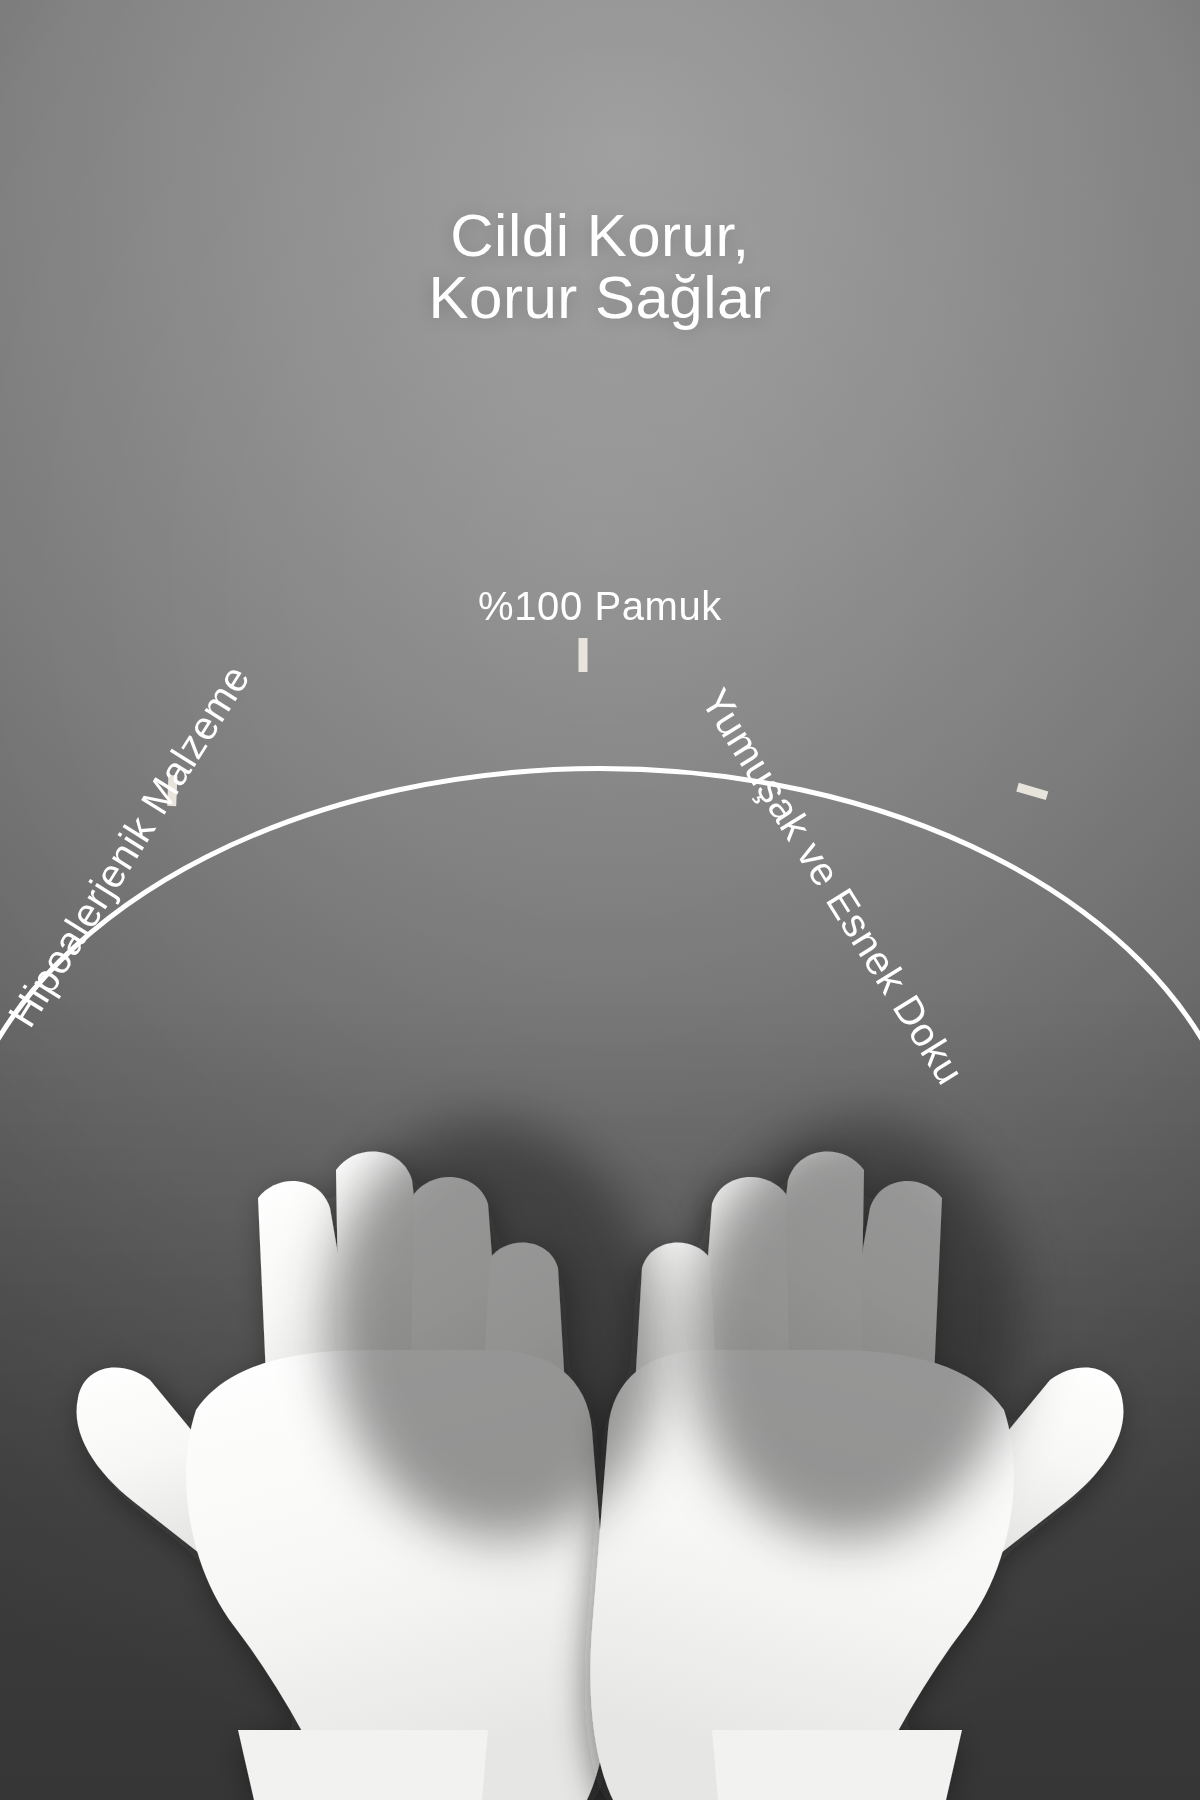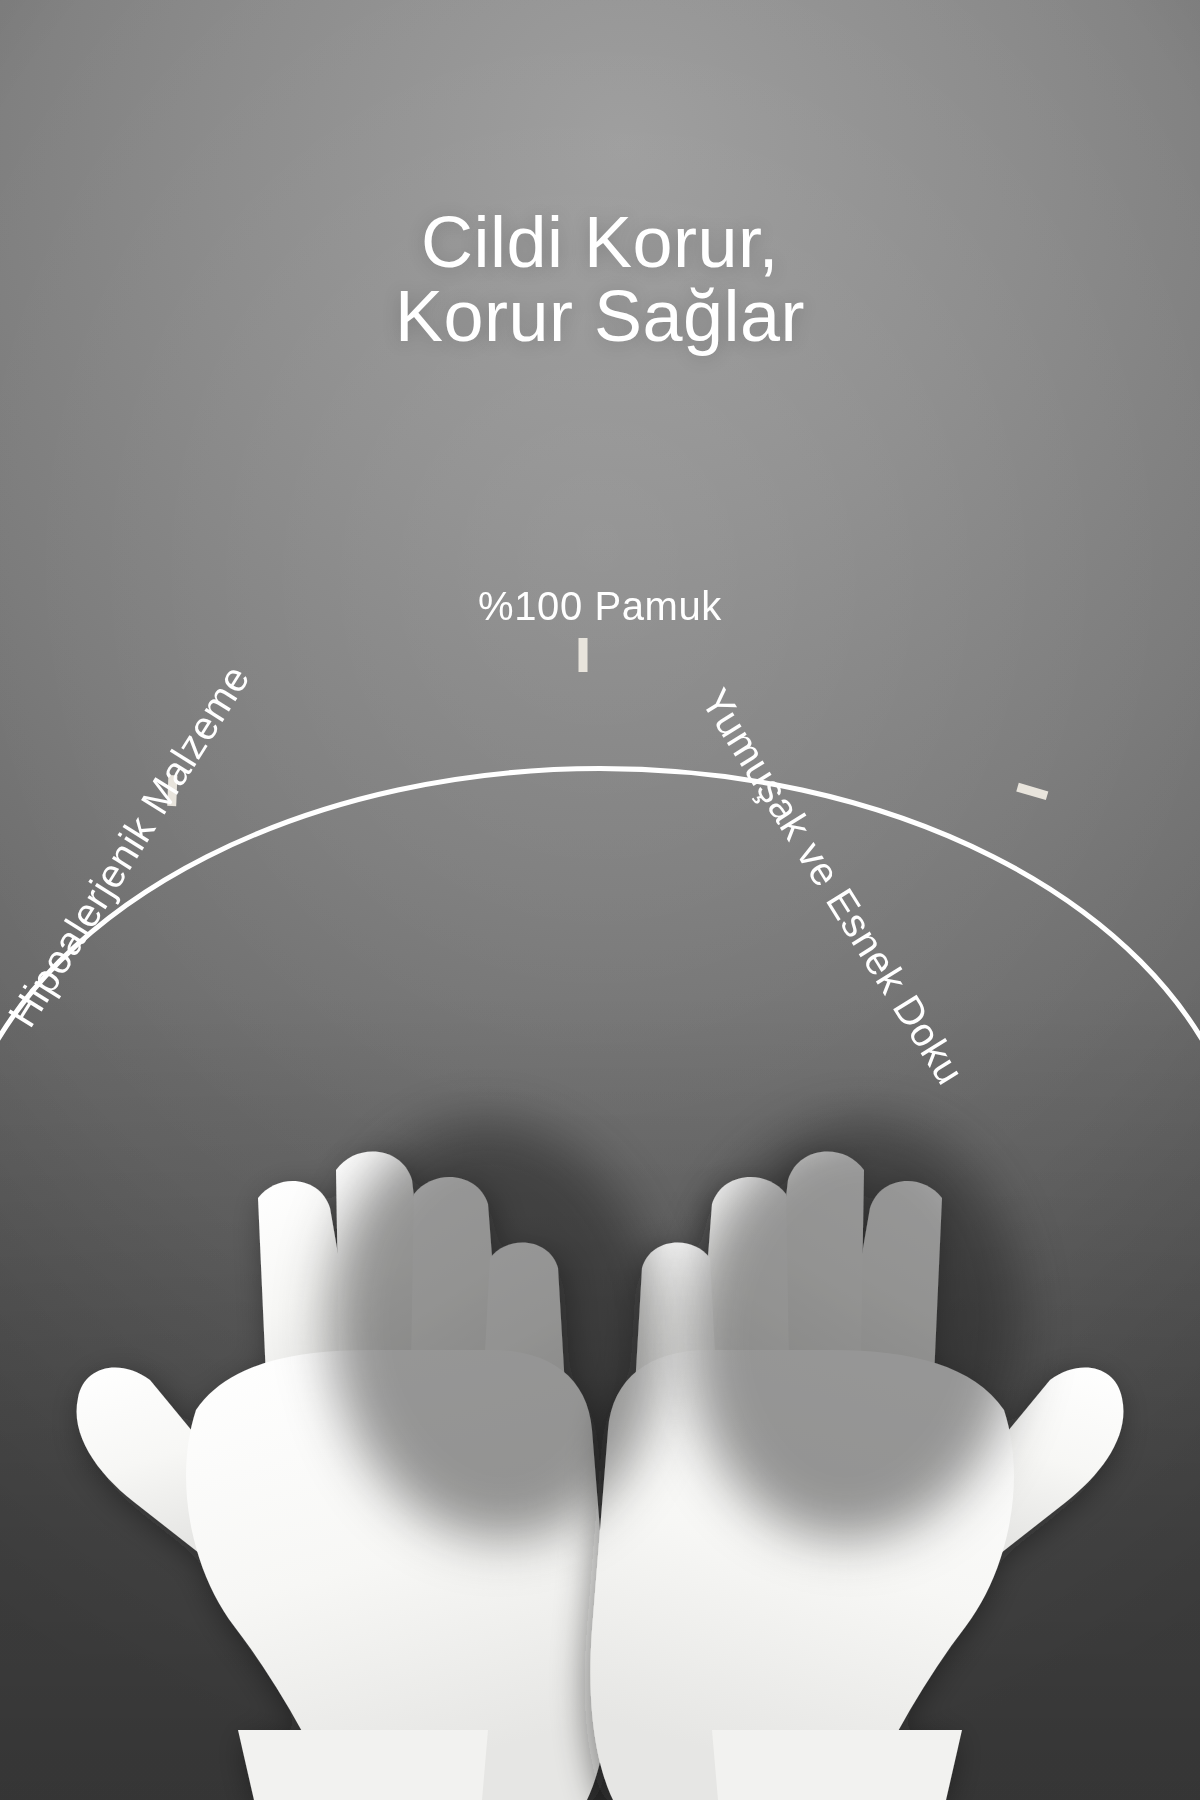--- a/index.html
+++ b/index.html
@@ -35,21 +35,21 @@
 
   
   .headline {
     position: absolute;
     top: 205px;
     left: 0;
     width: 1200px;
     text-align: center;
     color: #ffffff;
     font-weight: 400;
-    font-size: 72px;
+    font-size: 60px;
     line-height: 1.03;
     letter-spacing: 0.5px;
     text-shadow: 0 2px 18px rgba(0,0,0,0.18);
   }
   .headline .line {
     display: block;
     white-space: nowrap;
   }
 
   

